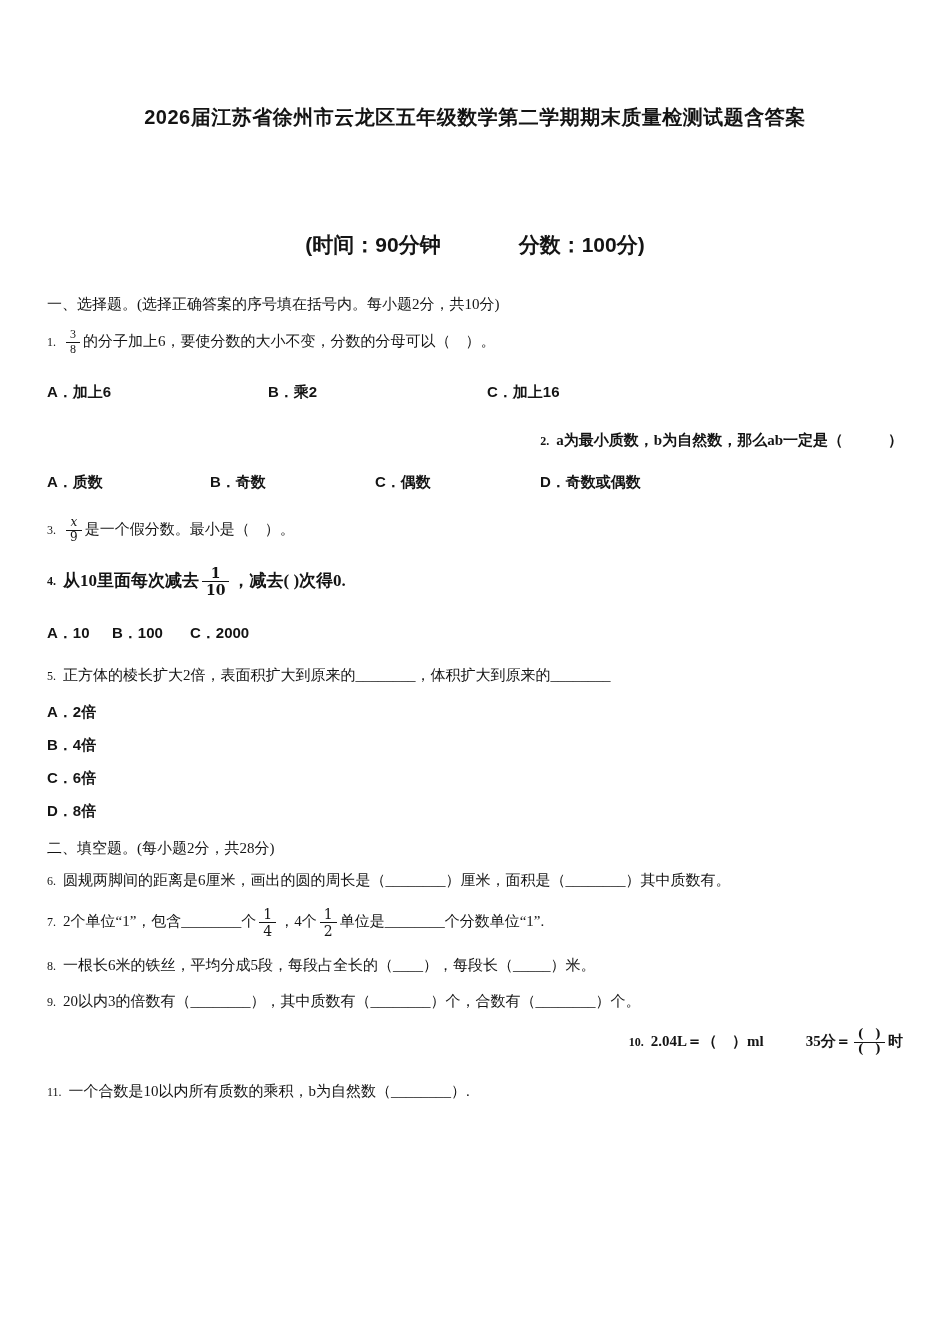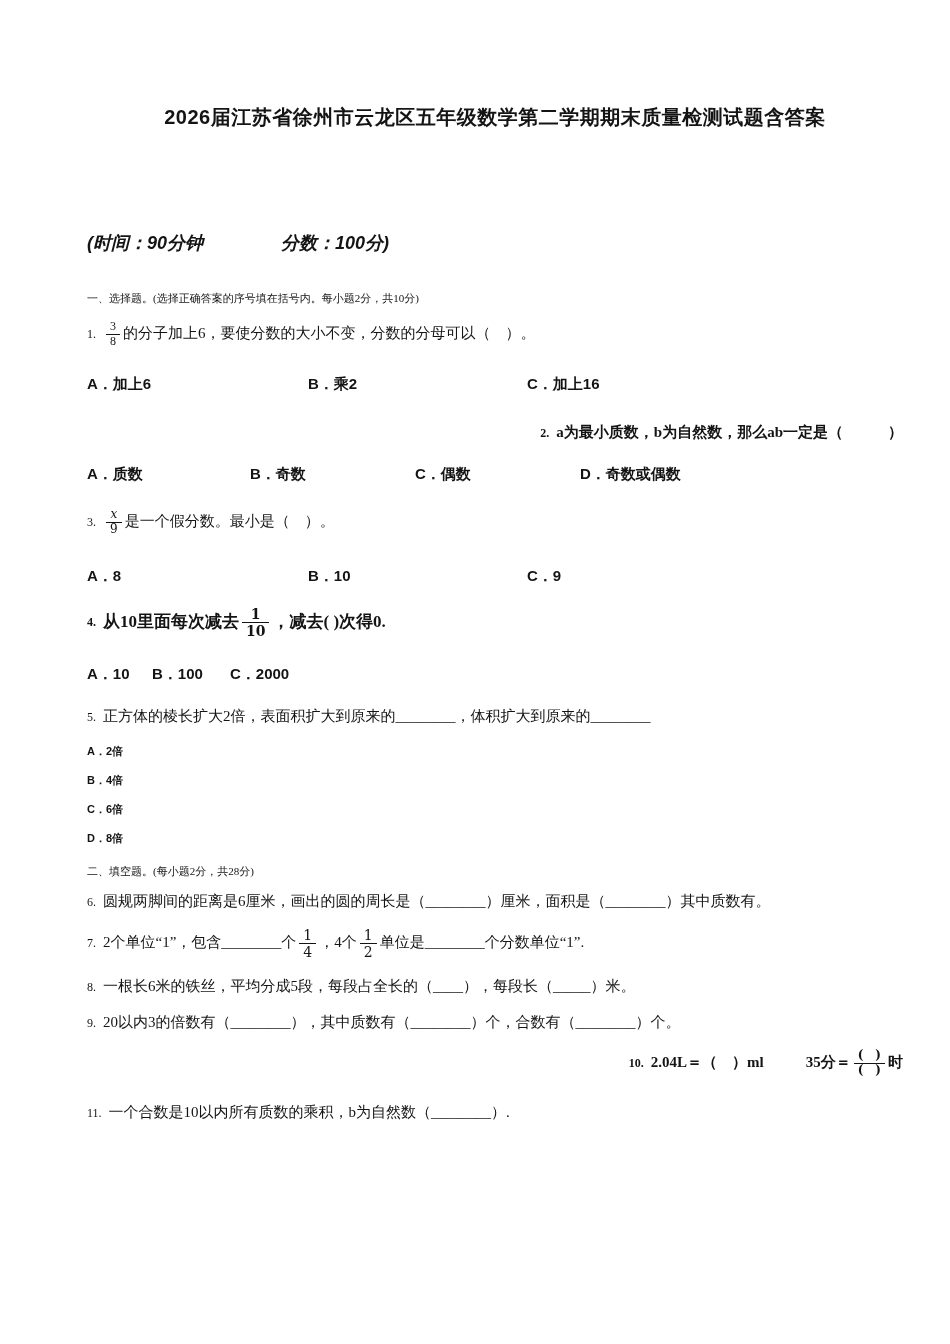--- a/index.html
+++ b/index.html
@@ -1,54 +1,53 @@
 <!DOCTYPE html>
 <html><head>
 <meta charset="utf-8">
 <style>
   html,body{margin:0;padding:0;}
   body{
     width:950px;height:1344px;background:#ffffff;color:#141414;
     font-family:"Liberation Serif","DejaVu Serif",serif;font-size:15px;
     overflow:hidden;
   }
-  .page{padding:104px 47px 0 47px;margin-left:40px;}
+  .page{padding:104px 47px 0 47px;}
   .title{
     font-family:"Liberation Sans","DejaVu Sans",sans-serif;
     font-weight:700;font-size:20px;text-align:center;letter-spacing:.5px;
   }
   .meta{
-    margin-top:100px;text-align:left;font-weight:700;font-size:18px;
+    margin-top:100px;text-align:center;font-weight:700;font-size:21px;
     font-family:"Liberation Sans","DejaVu Sans",sans-serif;
-    font-style:italic;
   }
   .meta-time{margin-right:78px;}
   .blanks{margin-top:40px;display:flex;justify-content:center;font-size:15px;}
   .blank-school{margin-right:100px;}
   .blank-grade{margin-right:75px;}
-  .sec{font-size:11px;}
+  .sec{font-size:15px;}
   .qline{font-size:15px;line-height:1.45;}
   .qnum{font-size:12px;margin-right:7px;}
   .qtext{}
   .frac{
     display:inline-flex;flex-direction:column;align-items:center;
     vertical-align:middle;line-height:1.15;font-size:12px;margin:0 3px;
   }
   .frac .fn{padding:0 4px;}
   .frac .fd{border-top:1px solid #141414;padding:0 4px;}
   .frac.serif{font-family:"DejaVu Serif",serif;}
   .frac.big{font-size:14px;}
   .frac.italic-n .fn{font-style:italic;}
   .optrow{display:flex;font-weight:700;font-size:15px;
     font-family:"Liberation Sans","DejaVu Sans",sans-serif;}
   .opt{display:block;white-space:nowrap;}
   .w221{width:221px}.w219{width:219px}
   .w163{width:163px}.w165{width:165px}
   .w65{width:65px}.w78{width:78px}
-  .optline{font-weight:700;font-size:11px;
+  .optline{font-weight:700;font-size:15px;
     font-family:"Liberation Sans","DejaVu Sans",sans-serif;}
   .big-line{font-size:17px;font-weight:700;}
   .semib{font-weight:600;text-align:right;}
   .seg2{margin-left:42px;}
   .m12{margin-top:12px}.m14{margin-top:14px}.m16{margin-top:16px}
   .m18{margin-top:18px}.m20{margin-top:20px}.m22{margin-top:22px}
   .m24{margin-top:24px}.m26{margin-top:26px}.m28{margin-top:28px}
   .m30{margin-top:30px}.m36{margin-top:36px}
 </style>
 </head>
@@ -85,25 +84,20 @@
     <span class="opt w165">B．奇数</span>
     <span class="opt w165">C．偶数</span>
     <span class="opt">D．奇数或偶数</span>
   </div>
 
   <div class="qline m24">
     <span class="qnum">3.</span><span class="frac italic-n serif">
         <span class="fn">x</span>
         <span class="fd">9</span>
       </span><span class="qtext">是一个假分数。最小是（　）。</span>
-  </div>
-  <div class="optrow m30">
-    <span class="opt w221">A．8</span>
-    <span class="opt w219">B．10</span>
-    <span class="opt">C．9</span>
   </div>
 
   <div class="qline m20 big-line">
     <span class="qnum">4.</span><span class="qtext">从10里面每次减去</span><span class="frac big serif">
         <span class="fn">1</span>
         <span class="fd">10</span>
       </span><span class="qtext">，减去( )次得0.</span>
   </div>
   <div class="optrow m26">
     <span class="opt w65">A．10</span>

